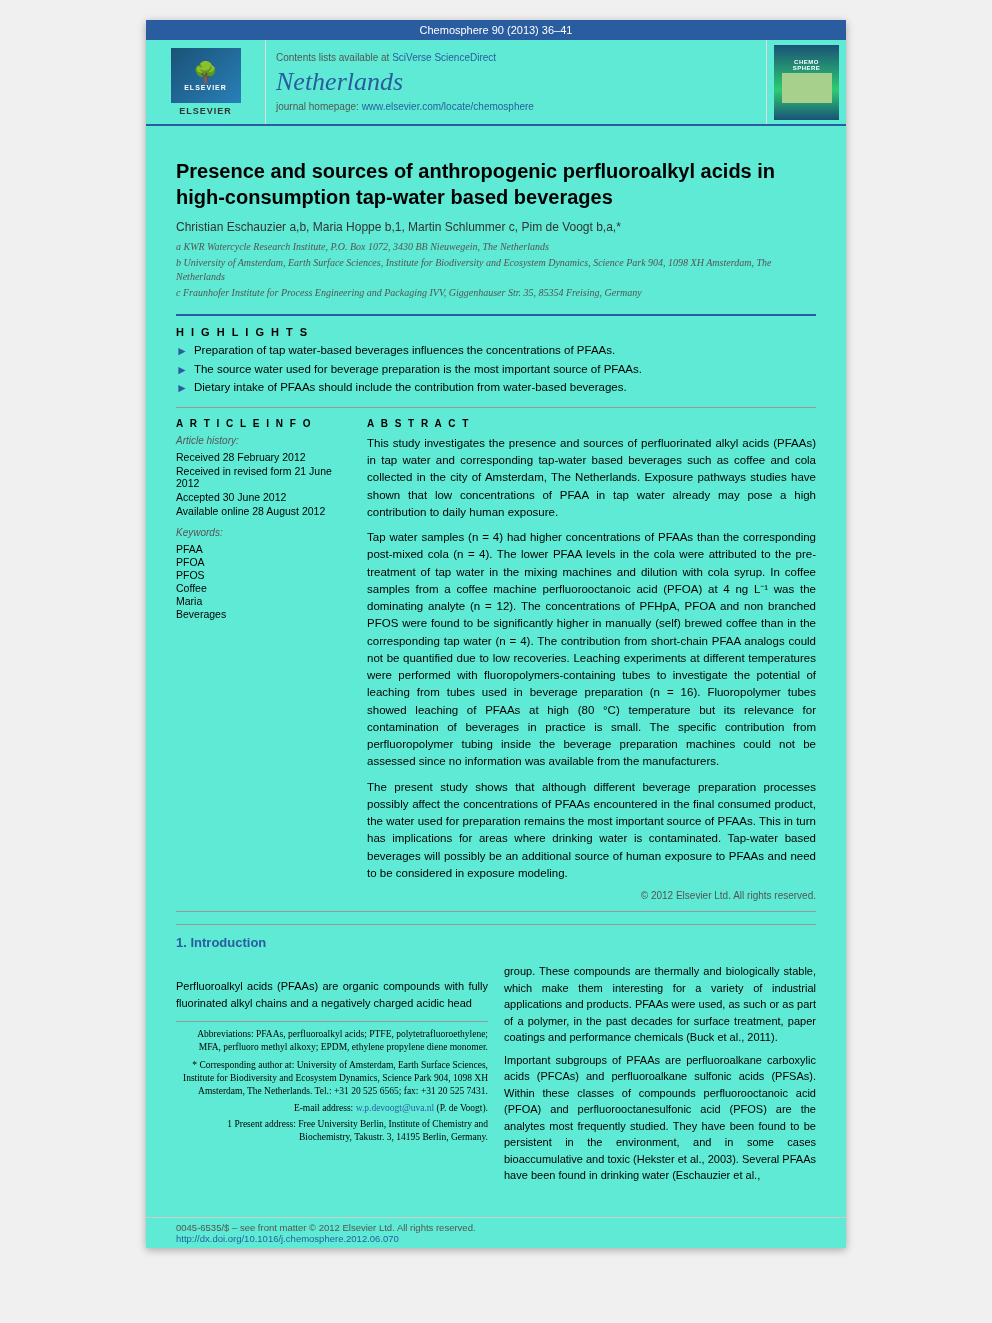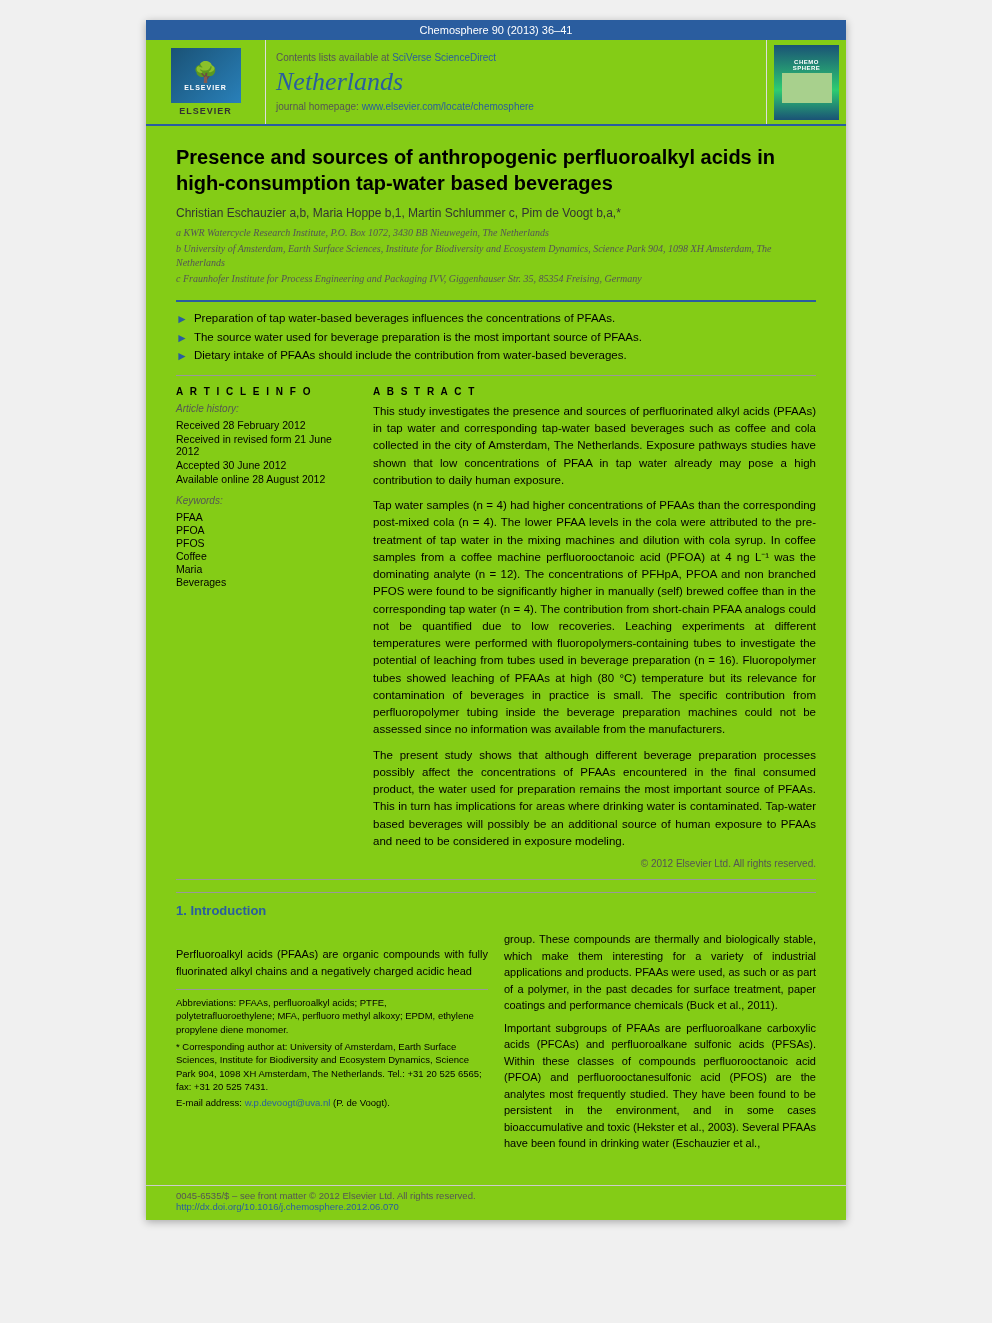--- a/index.html
+++ b/index.html
@@ -6,21 +6,21 @@
     body {
       background: #f0f0f0;
       font-family: 'Times New Roman', Times, serif;
       font-size: 13px;
       color: #000;
       display: flex;
       justify-content: center;
       padding: 20px 0;
     }
     .page {
-      background: #84cc16;
+      background: #5eead4;
       width: 700px;
       min-height: 1200px;
       padding: 0;
       box-shadow: 0 2px 8px rgba(0,0,0,0.3);
     }
     
     .top-bar {
       background: #2a5d9f;
       text-align: center;
       padding: 4px 0;
@@ -118,21 +118,21 @@
       font-size: 8px;
       color: white;
       text-align: center;
       font-family: Arial, sans-serif;
       font-weight: bold;
       letter-spacing: 0.5px;
       flex-direction: column;
     }
     
     .content {
-      padding: 18px 30px 15px 30px;
+      padding: 32px 30px 15px 30px;
     }
     .article-title {
       font-size: 20px;
       font-weight: bold;
       color: #000;
       line-height: 1.3;
       margin-bottom: 10px;
       font-family: Arial, sans-serif;
     }
     .authors {
@@ -183,21 +183,21 @@
     }
     .highlight-arrow {
       color: #2a5d9f;
       margin-right: 6px;
       font-size: 12px;
       line-height: 1.3;
     }
     
     .two-col {
       display: flex;
-      gap: 22px;
+      gap: 16px;
       margin-top: 10px;
     }
     .left-col {
       width: 175px;
       flex-shrink: 0;
     }
     .right-col {
       flex: 1;
     }
     .section-title-small {
@@ -273,22 +273,23 @@
     }
     .intro-text p {
       margin-bottom: 6px;
     }
     
     .footnotes {
       border-top: 1px solid #999;
       margin-top: 10px;
       padding-top: 6px;
       font-size: 9.5px;
-      font-family: Liberation Sans, sans-serif;
+      font-family: Liberation Serif, serif;
       line-height: 1.4;
+      text-align: right;
     }
     .footnotes a {
       color: #2a5d9f;
       text-decoration: none;
     }
     
     .page-footer {
       margin-top: 12px;
       padding: 4px 30px;
       border-top: 1px solid #ccc;
@@ -349,20 +350,21 @@
 
     <div class="affiliations">
       <p>a KWR Watercycle Research Institute, P.O. Box 1072, 3430 BB Nieuwegein, The Netherlands</p>
       <p>b University of Amsterdam, Earth Surface Sciences, Institute for Biodiversity and Ecosystem Dynamics, Science Park 904, 1098 XH Amsterdam, The Netherlands</p>
       <p>c Fraunhofer Institute for Process Engineering and Packaging IVV, Giggenhauser Str. 35, 85354 Freising, Germany</p>
     </div>
 
     <hr class="thick-divider">
 
     <div class="highlights-section">
+      <div class="highlights-title">H I G H L I G H T S</div>
       <div class="highlight-item">
         <span class="highlight-arrow">►</span>
         <span>Preparation of tap water-based beverages influences the concentrations of PFAAs.</span>
       </div>
       <div class="highlight-item">
         <span class="highlight-arrow">►</span>
         <span>The source water used for beverage preparation is the most important source of PFAAs.</span>
       </div>
       <div class="highlight-item">
         <span class="highlight-arrow">►</span>
@@ -415,20 +417,21 @@
         </div>
 
         <div class="footnotes">
           <p>Abbreviations: PFAAs, perfluoroalkyl acids; PTFE, polytetrafluoroethylene; MFA, perfluoro methyl alkoxy; EPDM, ethylene propylene diene monomer.</p>
           <p style="margin-top:4px;">* Corresponding author at: University of Amsterdam, Earth Surface Sciences, Institute for Biodiversity and Ecosystem Dynamics, Science Park 904, 1098 XH Amsterdam, The Netherlands. Tel.: +31 20 525 6565; fax: +31 20 525 7431.</p>
           <p style="margin-top:3px;">
             <span>E-mail address: </span>
             <a href="#"><span>w.p.devoogt@uva.nl</span></a>
             <span>(P. de Voogt).</span>
           </p>
+          <p style="margin-top:3px;">1 Present address: Free University Berlin, Institute of Chemistry and Biochemistry, Takustr. 3, 14195 Berlin, Germany.</p>
         </div>
       </div>
       <div class="intro-right">
         <div class="intro-text">
           <p>group. These compounds are thermally and biologically stable, which make them interesting for a variety of industrial applications and products. PFAAs were used, as such or as part of a polymer, in the past decades for surface treatment, paper coatings and performance chemicals (Buck et al., 2011).</p>
           <p>Important subgroups of PFAAs are perfluoroalkane carboxylic acids (PFCAs) and perfluoroalkane sulfonic acids (PFSAs). Within these classes of compounds perfluorooctanoic acid (PFOA) and perfluorooctanesulfonic acid (PFOS) are the analytes most frequently studied. They have been found to be persistent in the environment, and in some cases bioaccumulative and toxic (Hekster et al., 2003). Several PFAAs have been found in drinking water (Eschauzier et al.,</p>
         </div>
       </div>
     </div>
 

